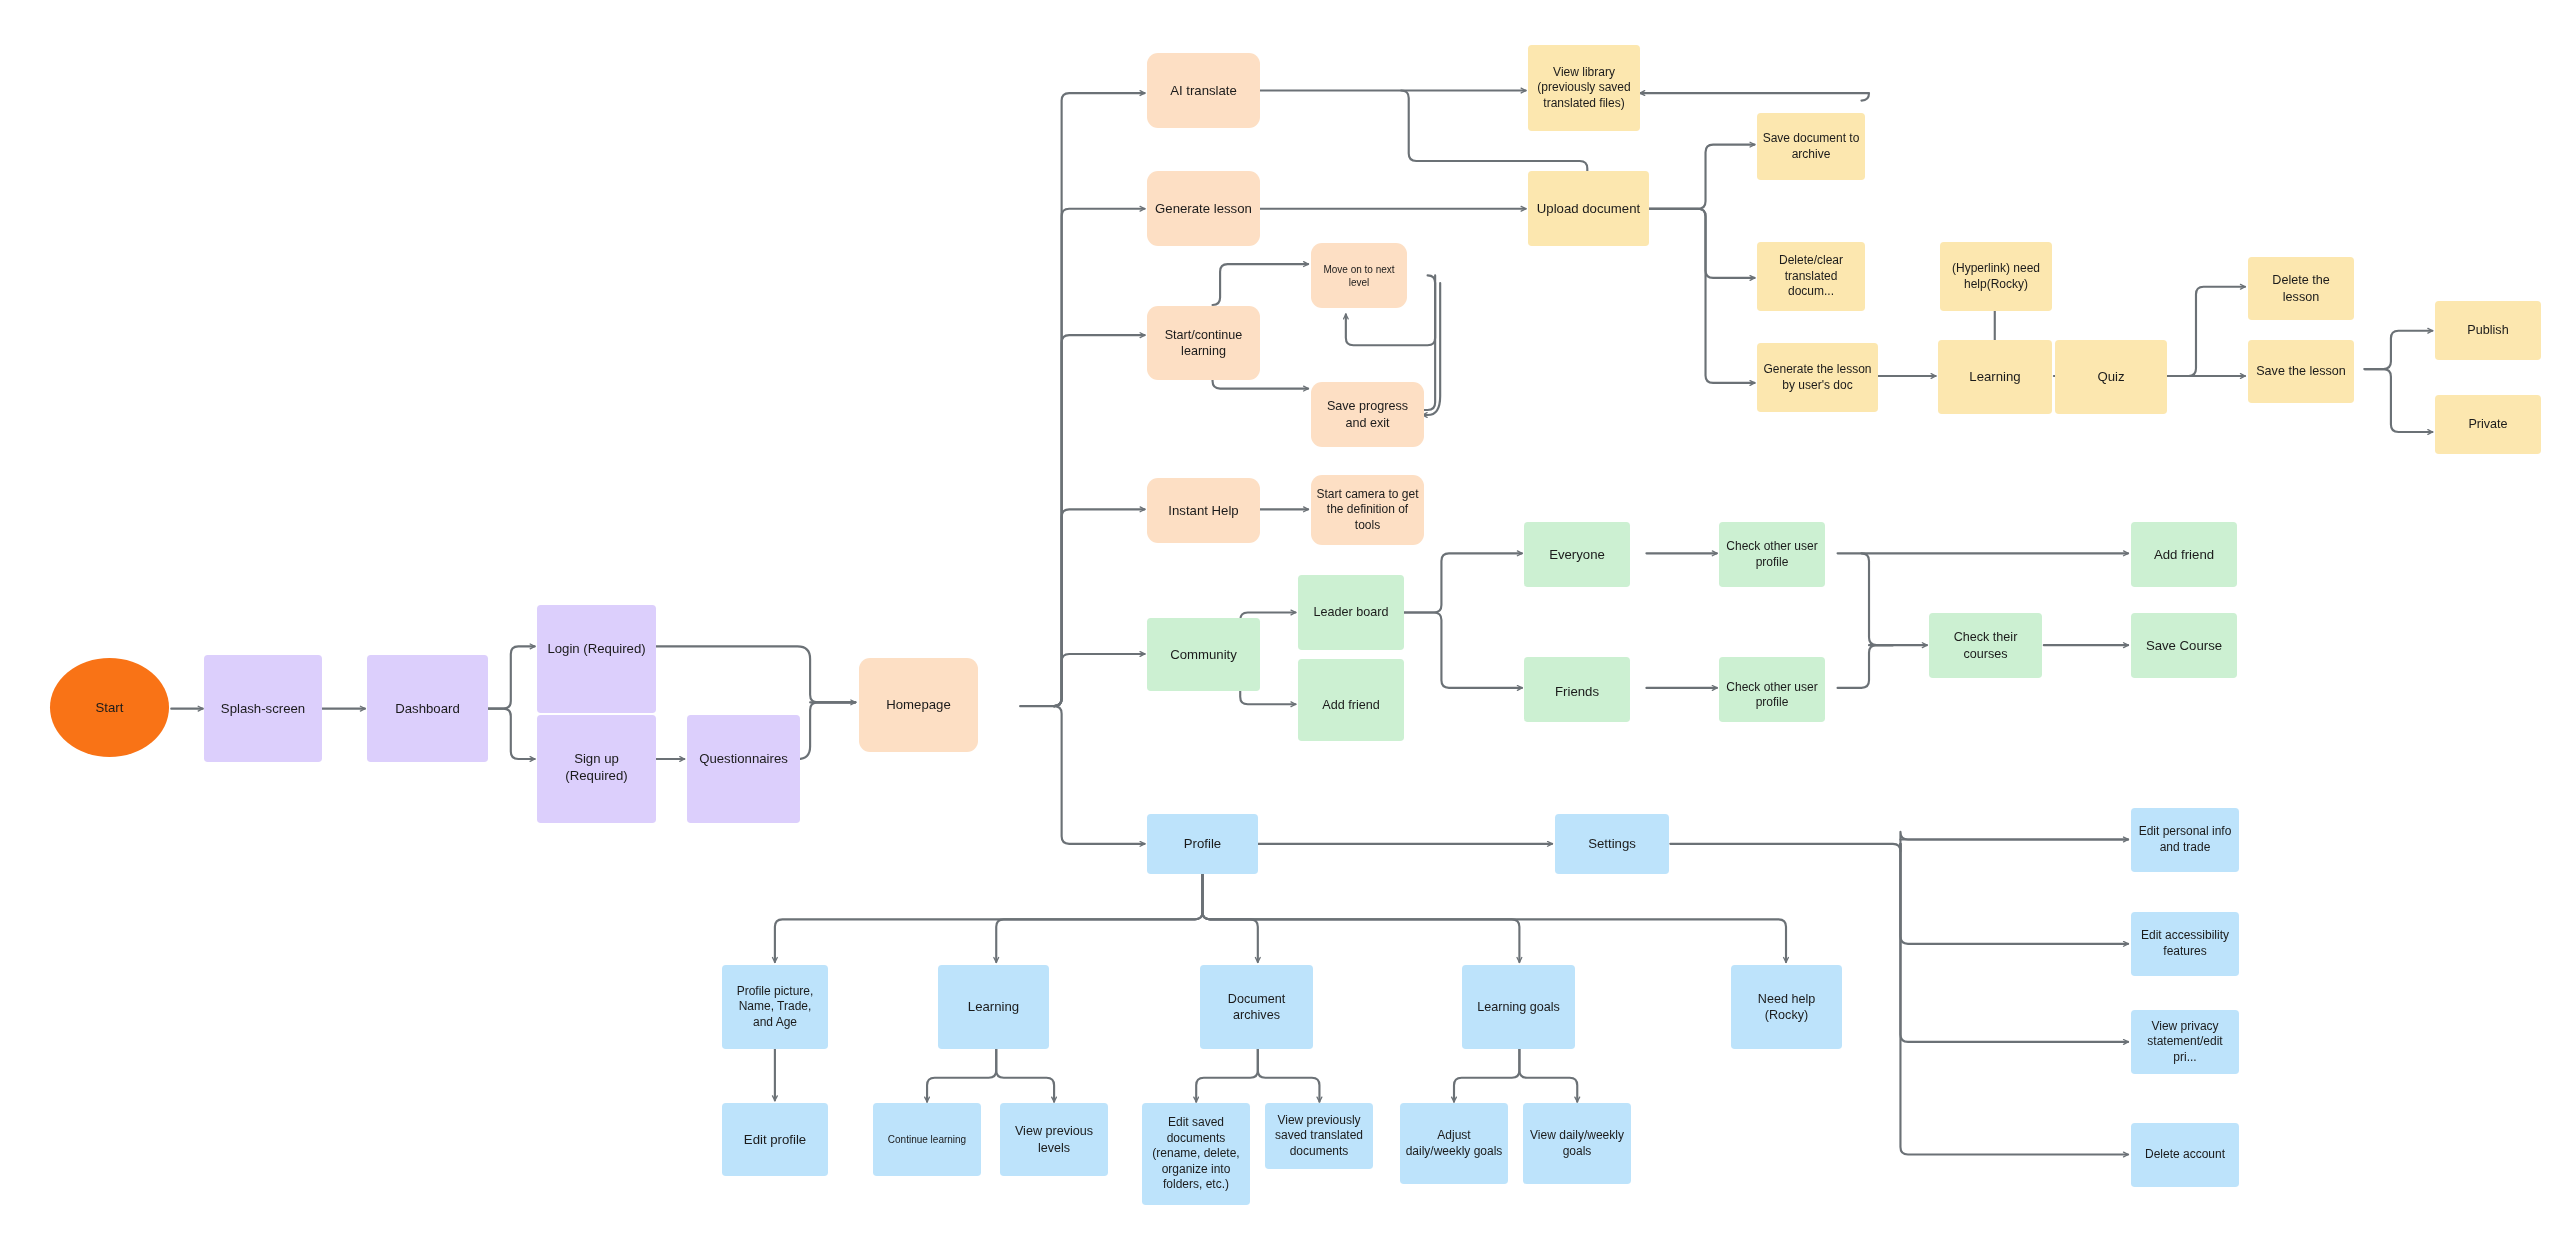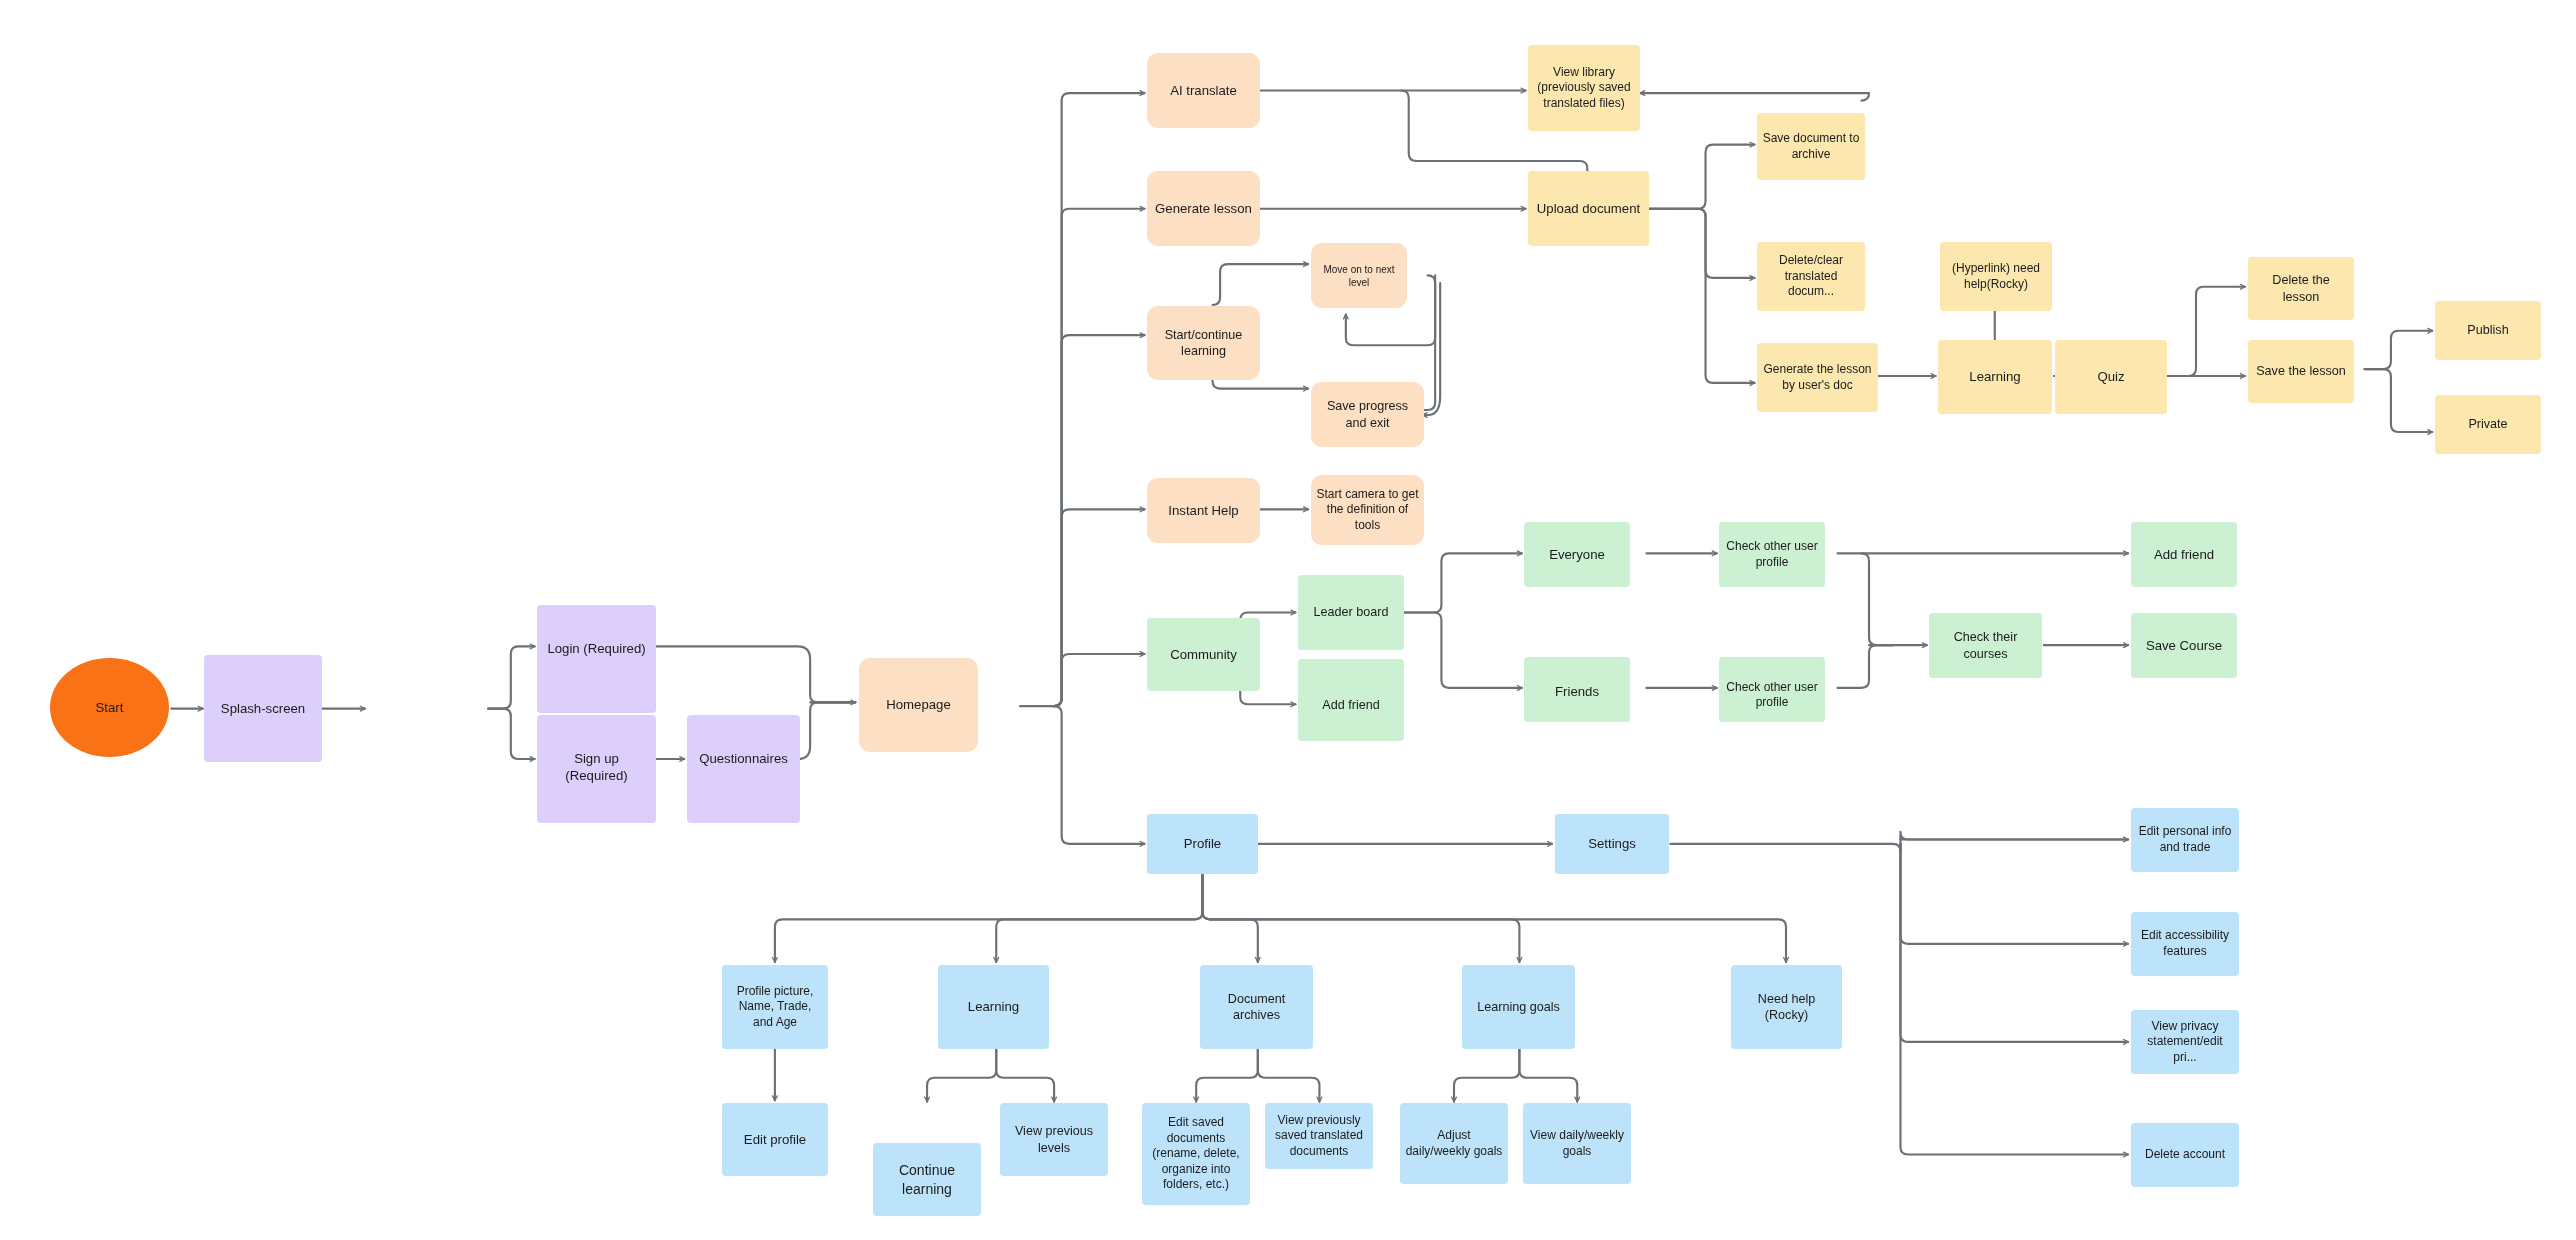--- a/index.html
+++ b/index.html
@@ -168,20 +168,23 @@
   </svg>
 
   <div class="node n-start" style="left:50px;top:658px;width:119px;height:99px;font-size:13.2px;">
     <span>Start</span>
   </div>
 
   <div class="node n-purple" style="left:204px;top:655px;width:118px;height:107px;font-size:13.2px;">
     <span>Splash-screen</span>
   </div>
 
+  <div class="node n-purple" style="left:367px;top:655px;width:121px;height:107px;font-size:13.2px;">
+    <span>Dashboard</span>
+  </div>
 
   <div class="node n-purple" style="left:537px;top:605px;width:119px;height:108px;font-size:13.2px;align-items:flex-start;padding-top:35px;">
     <span>Login (Required)</span>
   </div>
 
   <div class="node n-purple" style="left:537px;top:715px;width:119px;height:108px;font-size:13.2px;align-items:flex-start;padding-top:35px;">
     <span>Sign up (Required)</span>
   </div>
 
   <div class="node n-purple" style="left:687px;top:715px;width:113px;height:108px;font-size:13.2px;align-items:flex-start;padding-top:35px;">
@@ -349,21 +352,21 @@
   </div>
 
   <div class="node n-blue" style="left:1731px;top:965px;width:111px;height:84px;font-size:12.6px;">
     <span>Need help (Rocky)</span>
   </div>
 
   <div class="node n-blue" style="left:722px;top:1103px;width:106px;height:73px;font-size:13.2px;text-align:center;">
     <span>Edit profile</span>
   </div>
 
-  <div class="node n-blue" style="left:873px;top:1103px;width:108px;height:73px;font-size:14px;margin-top:40px;">
+  <div class="node n-blue" style="left:873px;top:1103px;width:108px;height:73px;font-size:10px;">
     <span>Continue learning</span>
   </div>
 
   <div class="node n-blue" style="left:1000px;top:1103px;width:108px;height:73px;font-size:12.6px;">
     <span>View previous levels</span>
   </div>
 
   <div class="node n-blue" style="left:1142px;top:1103px;width:108px;height:102px;font-size:12px;">
     <span>Edit saved documents (rename, delete, organize into folders, etc.)</span>
   </div>

